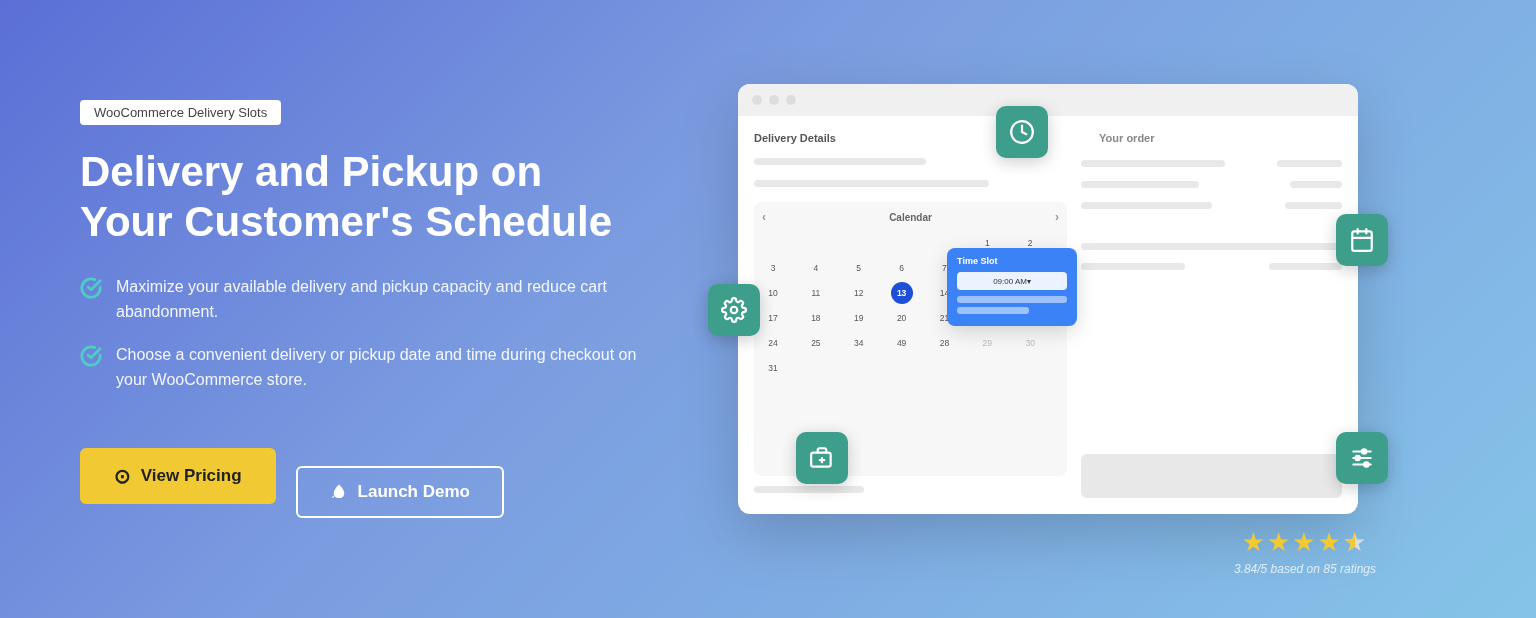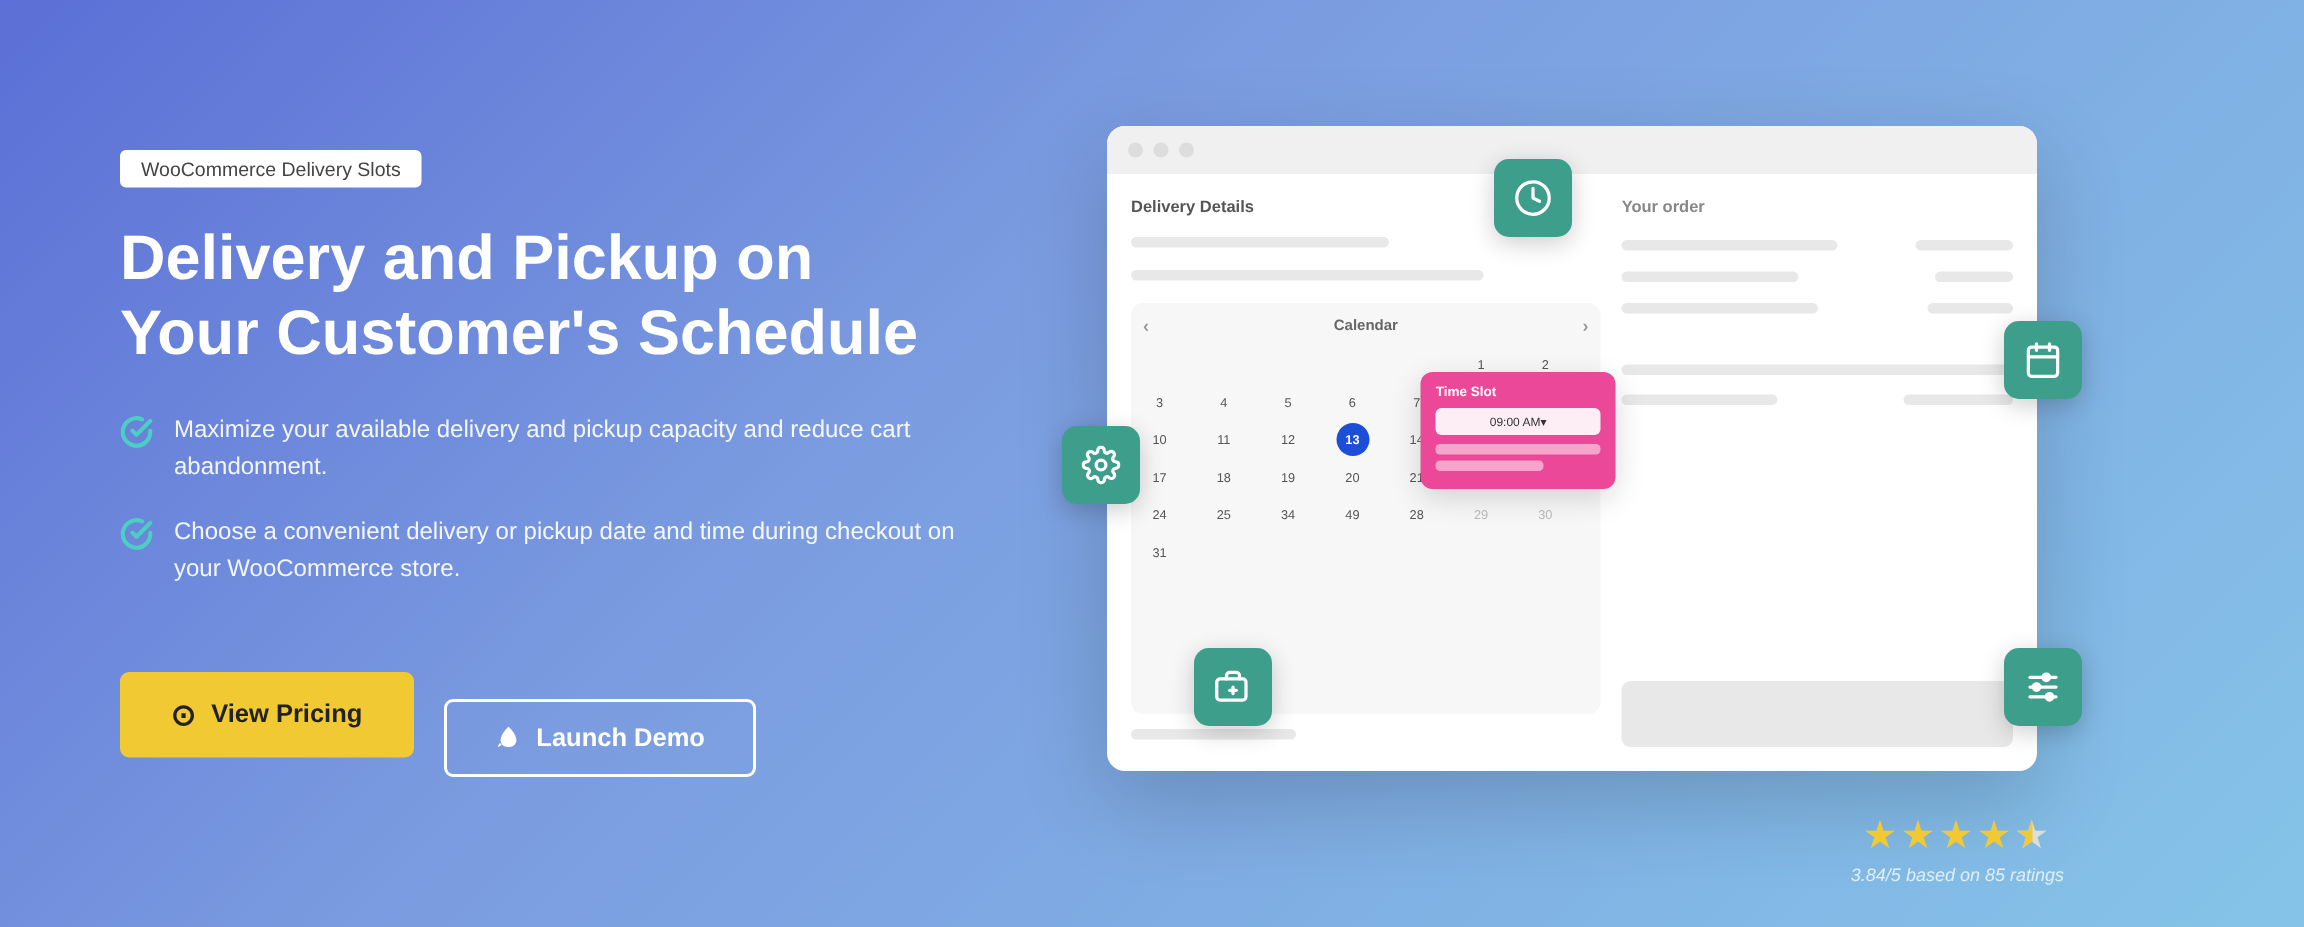--- a/index.html
+++ b/index.html
@@ -10,21 +10,21 @@
       overflow: hidden;
       font-family: -apple-system, BlinkMacSystemFont, 'Segoe UI', sans-serif;
     }
 
     .hero {
       width: 1536px;
       height: 618px;
       background: linear-gradient(135deg, #5b6fd6 0%, #7b9ce0 40%, #85c4e8 100%);
       display: flex;
       align-items: center;
-      padding: 0 80px;
+      padding: 14px 80px;
       position: relative;
     }
 
     
     .left-col {
       flex: 0 0 560px;
       color: white;
     }
 
     .badge {
@@ -240,21 +240,21 @@
     .cal-cell.faded {
       color: #bbb;
     }
 
     
     .timeslot-widget {
       position: absolute;
       top: 46px;
       right: -10px;
       width: 130px;
-      background: #ec4899;
+      background: #3b82f6;
       border-radius: 8px;
       padding: 8px 10px;
       box-shadow: 0 6px 20px rgba(0,0,0,0.15);
     }
 
     .ts-title {
       font-size: 9px;
       font-weight: 700;
       color: white;
       margin-bottom: 6px;
@@ -283,20 +283,21 @@
 
     .ts-line.short { width: 65%; }
     .ts-line.full { width: 100%; }
 
     
     .order-title {
       font-size: 11px;
       font-weight: 600;
       color: #888;
       margin-bottom: 8px;
+      margin-left: 18px;
     }
 
     .order-row {
       display: flex;
       justify-content: space-between;
       margin-bottom: 6px;
     }
 
     .order-gray {
       height: 7px;

